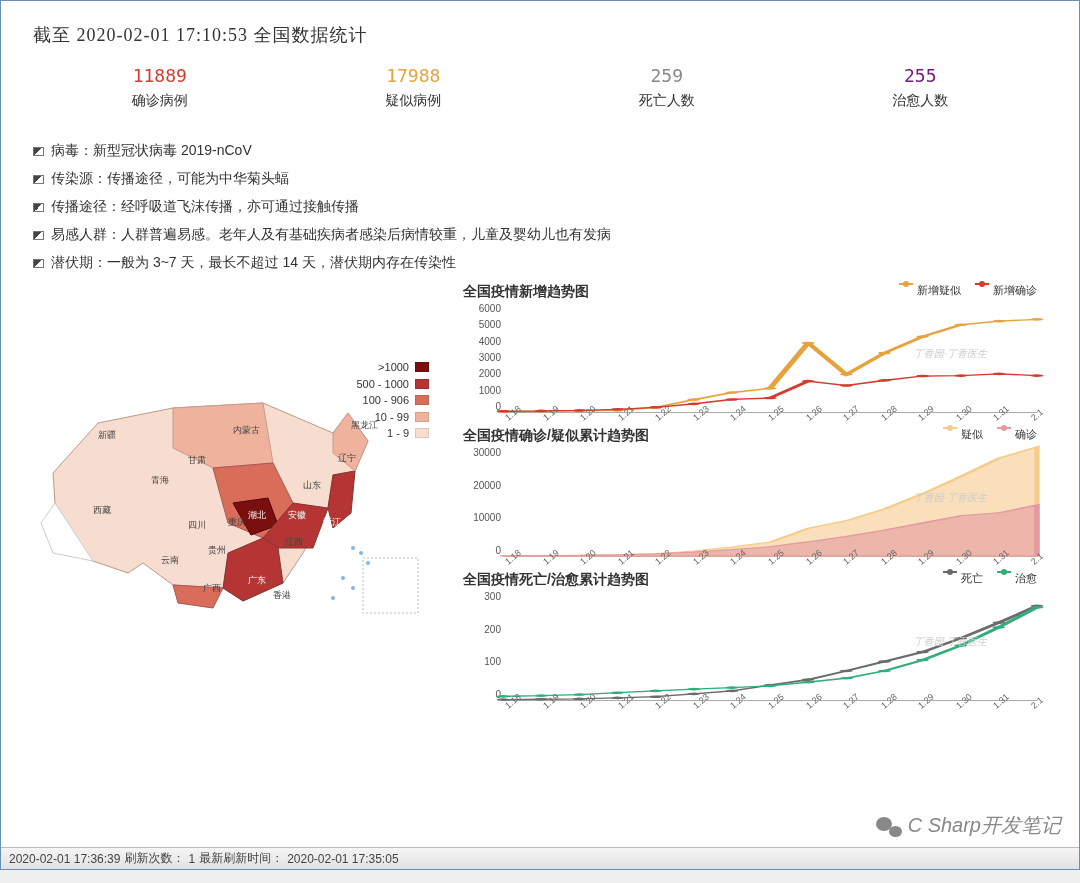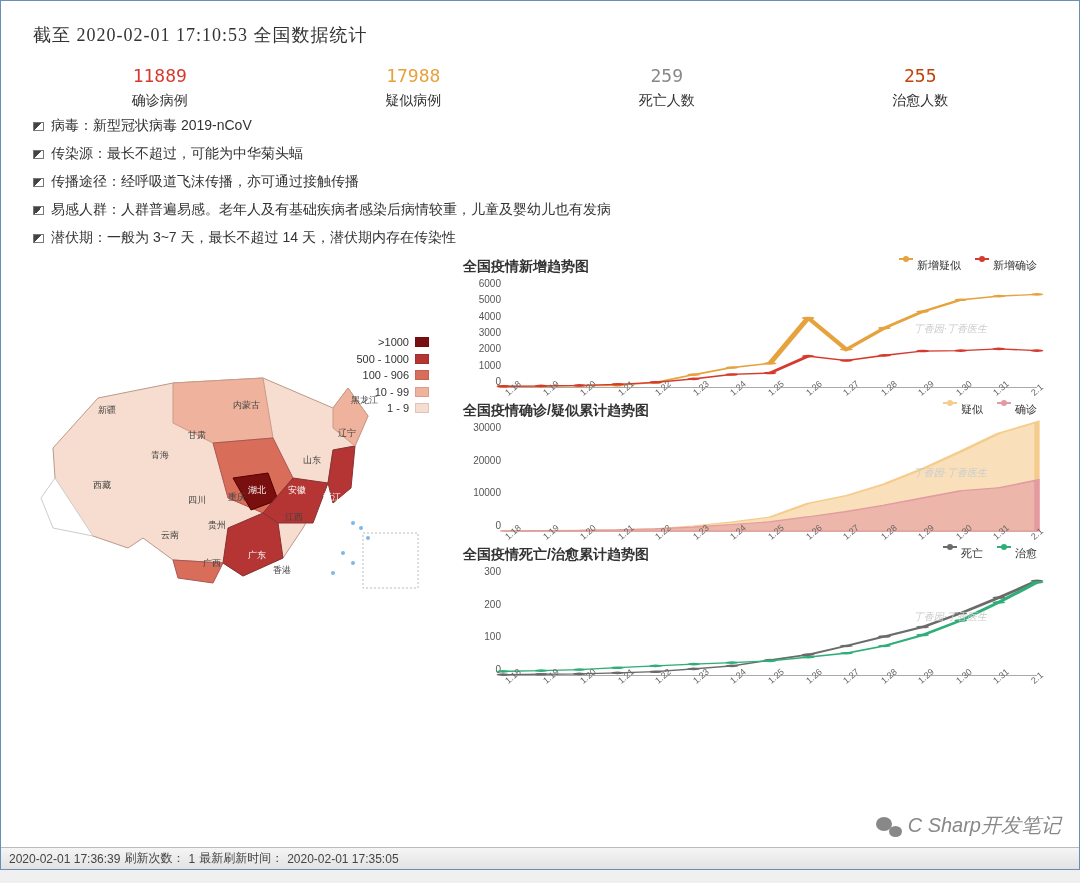--- a/index.html
+++ b/index.html
@@ -35,27 +35,27 @@
   .titlebar .appicon svg { width: 14px; height: 14px; }
   .titlebar .title { font-size: 12px; color: #1a3b6e; }
   .winbtns { margin-left: auto; display: flex; gap: 18px; padding-right: 8px; }
   .winbtn { width: 20px; height: 16px; display: flex; align-items:center; justify-content:center; color:#3a5d88; cursor:pointer; font-size:14px;}
   .content {
     padding: 22px 32px 10px 32px;
     height: calc(100% - 28px - 22px);
     overflow: hidden;
   }
   .headline { font-size: 18px; letter-spacing: 1px; margin-bottom: 18px; font-family: "SimSun","NSimSun",serif;}
-  .stats { display: flex; justify-content: space-around; text-align:center; margin-bottom: 2px;}
+  .stats { display: flex; justify-content: space-around; text-align:center; margin-bottom: 27px;}
   .stat-num { font-size: 18px; font-family: Consolas, monospace; }
   .stat-label { font-size: 14px; margin-top: 6px; }
   .red { color: #d63a2e; }
   .orange { color: #e6a23c; }
   .gray { color: #888; }
-  .green { color: #c2410c; }
+  .green { color: #701a75; }
   .info-list { list-style: none; padding: 0; margin: 0 0 6px 0;}
   .info-list li { padding: 5px 0 5px 18px; position: relative; font-size: 14px;}
   .info-list li::before {
     content: "";
     position: absolute; left: 0; top: 10px;
     width: 9px; height: 7px;
     background: linear-gradient(135deg,#444 50%, transparent 50%);
     border: 1px solid #777;
   }
   .lower { display: flex; gap: 20px; margin-top: 4px;}
@@ -123,21 +123,21 @@
         <div class="stat-label">死亡人数</div>
       </div>
       <div>
         <div class="stat-num green">255</div>
         <div class="stat-label">治愈人数</div>
       </div>
     </div>
 
     <ul class="info-list">
       <li>病毒：新型冠状病毒 2019-nCoV</li>
-      <li>传染源：最长不超过，可能为中华菊头蝠</li>
+      <li>传染源：传播途径，可能为中华菊头蝠</li>
       <li>传播途径：经呼吸道飞沫传播，亦可通过接触传播</li>
       <li>易感人群：人群普遍易感。老年人及有基础疾病者感染后病情较重，儿童及婴幼儿也有发病</li>
       <li>潜伏期：一般为 3~7 天，最长不超过 14 天，潜伏期内存在传染性</li>
     </ul>
 
     <div class="lower">
       <div class="map-wrap">
         <div class="map-box">
           <div class="legend" id="map-legend">
               <div>

